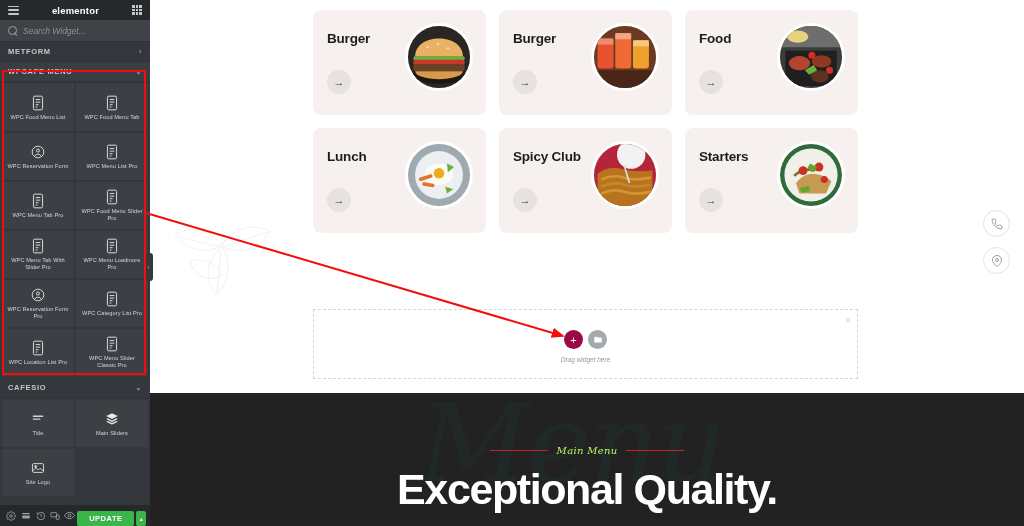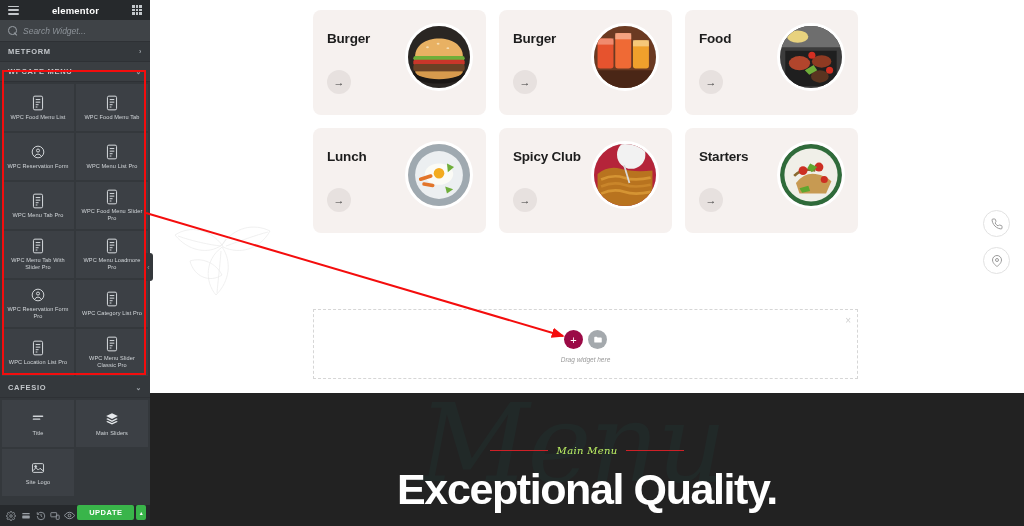--- a/index.html
+++ b/index.html
@@ -54,21 +54,21 @@
   .wcell {
     background:#3c4045; height:47px; display:flex; flex-direction:column;
     align-items:center; justify-content:center; gap:3px; cursor:pointer; padding:2px 3px;
   }
   .wcell .lbl { font-size:5.6px; color:#d2d6da; text-align:center; line-height:1.25; letter-spacing:.1px; }
   .wico { width:14px; height:16px; }
 
   #panel-scroll { flex:1 1 auto; overflow:hidden; position:relative; }
 
   #panel-footer {
-    height:21px; background:#26292c; display:flex; align-items:flex-start;
+    height:21px; background:#26292c; display:flex; align-items:flex-end;
     gap:0px; padding:0 4px; flex:0 0 21px;
   }
   .fico { width:20px; height:21px; display:flex; align-items:center; justify-content:center; color:#9aa0a6; cursor:pointer;}
   #update-btn {
     margin-left:auto; background:#39b54a; color:#fff; font-size:7.5px; font-weight:bold;
     letter-spacing:.5px; height:15px; padding:0 12px; display:flex; align-items:center;
     border-radius:2px; cursor:pointer;
   }
   #update-caret {
     background:#39b54a; color:#fff; width:13px; height:15px; margin-left:2px;

